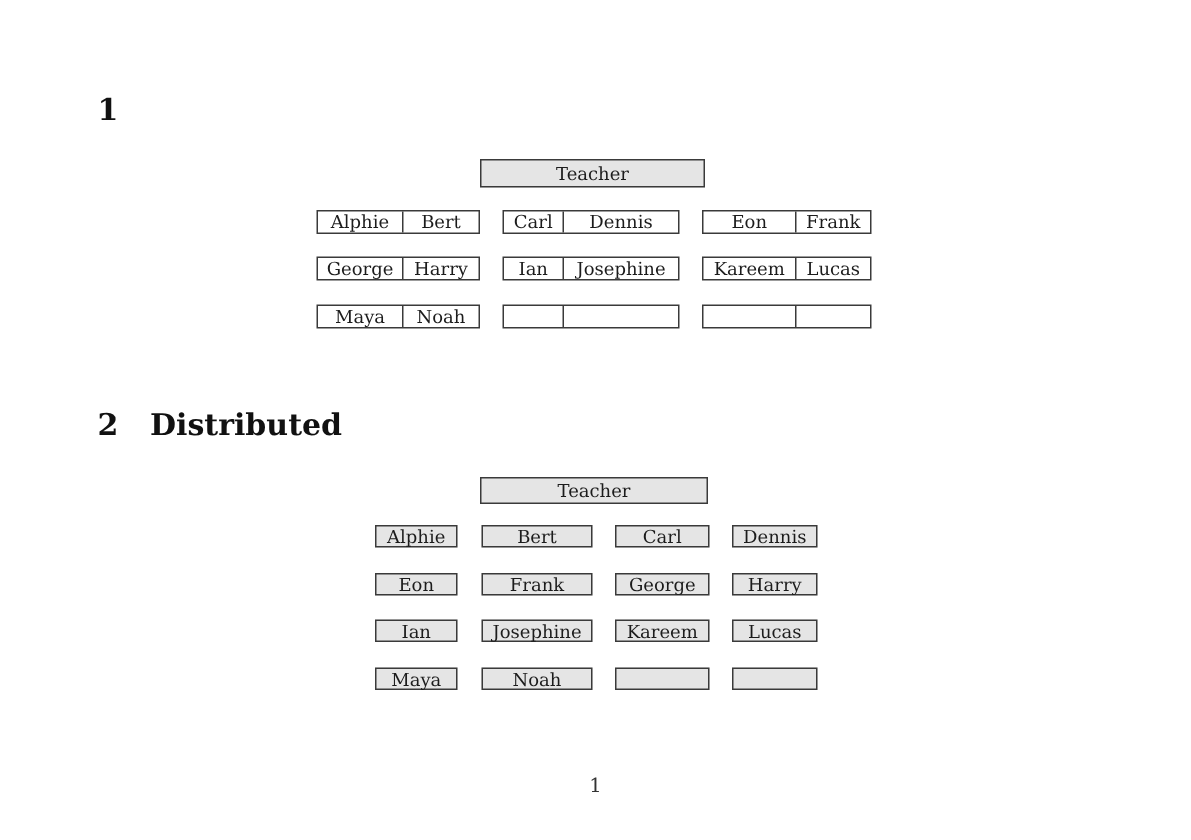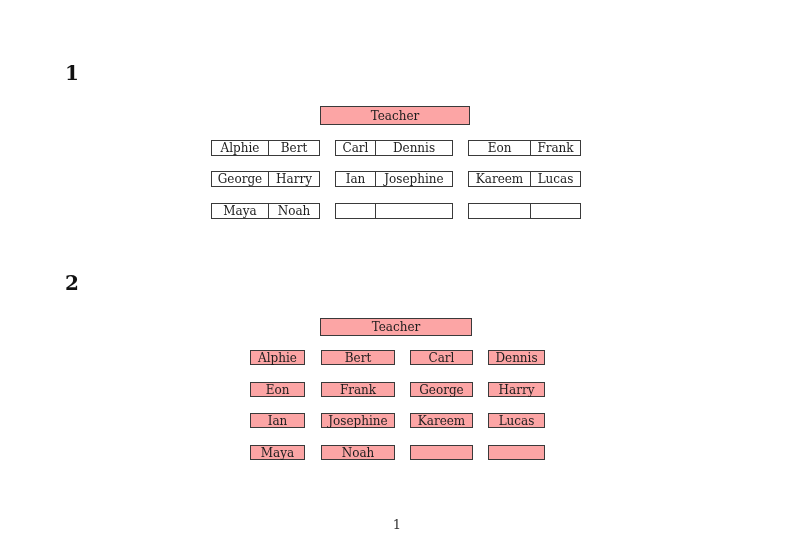--- a/index.html
+++ b/index.html
@@ -23,21 +23,21 @@
   .sec-num{display:inline-block;width:35px;}
   .box{
     position:absolute;
     box-sizing:border-box;
     border:1px solid #3a3a3a;
     display:flex;
     align-items:center;
     justify-content:center;
     font-size:12px;
     line-height:1;
-    background:#fca5a5;
+    background:#e5e5e5;
     white-space:nowrap;
   }
   .desk{
     position:absolute;
     box-sizing:border-box;
     border:1px solid #3a3a3a;
     display:flex;
     background:#fff;
   }
   .seat{
@@ -104,20 +104,21 @@
     <div class="seat s1" style="width:40px;"></div>
     <div class="seat s2"></div>
   </div>
   <div class="desk" style="left:468px;top:203px;width:113px;height:16px;">
     <div class="seat s1" style="width:62px;"></div>
     <div class="seat s2"></div>
   </div>
 
   <div class="heading" style="left:65px;top:273px;">
     <span class="sec-num">2</span>
+    <span class="sec-title">Distributed</span>
   </div>
 
   <div class="box" style="left:320px;top:318px;width:152px;height:18px;">Teacher</div>
 
   <div class="box" style="left:250px;top:350px;width:55px;height:15px;">Alphie</div>
   <div class="box" style="left:321px;top:350px;width:74px;height:15px;">Bert</div>
   <div class="box" style="left:410px;top:350px;width:63px;height:15px;">Carl</div>
   <div class="box" style="left:488px;top:350px;width:57px;height:15px;">Dennis</div>
 
   <div class="box" style="left:250px;top:382px;width:55px;height:15px;">Eon</div>

